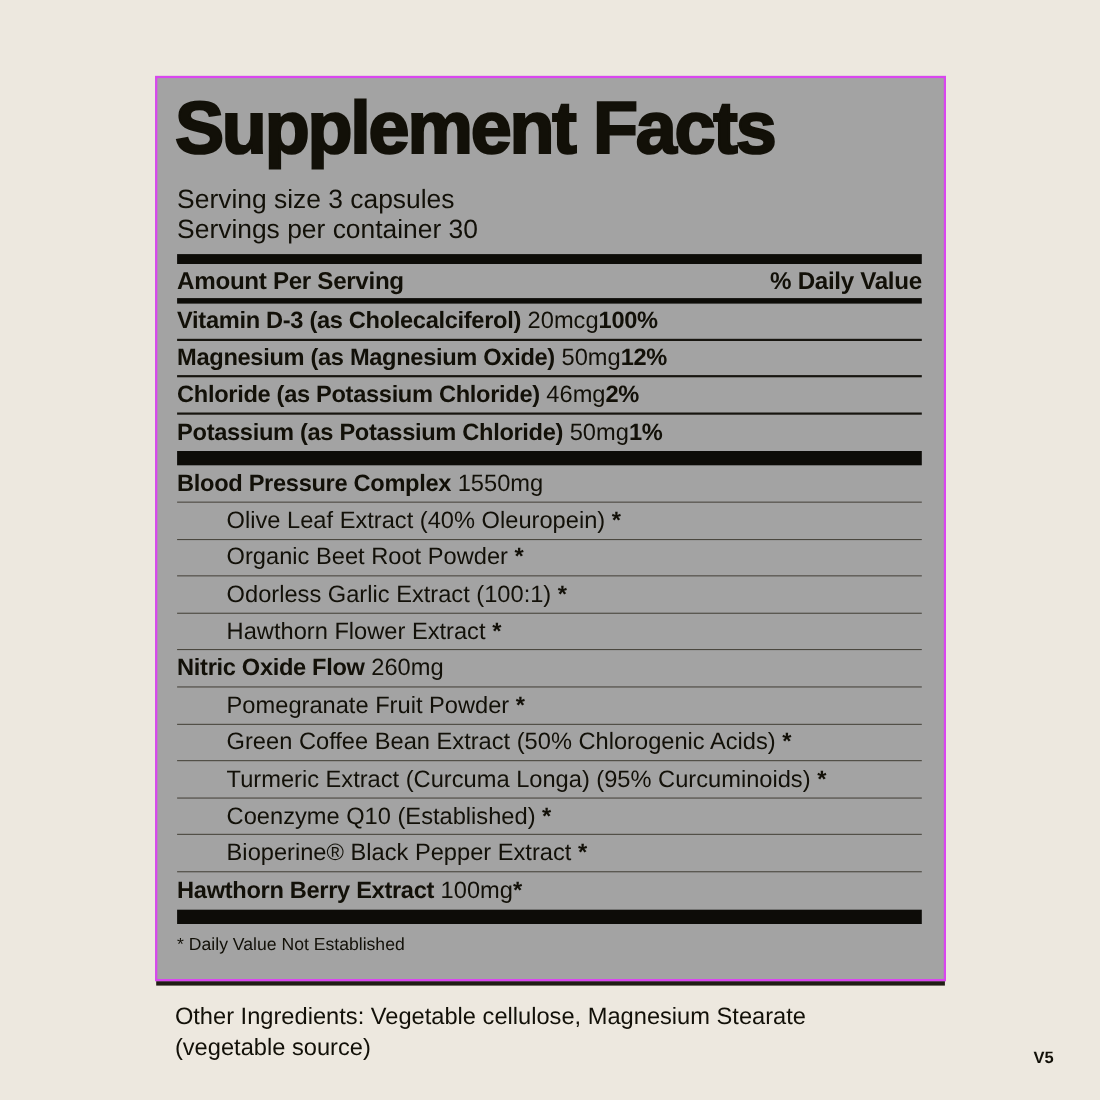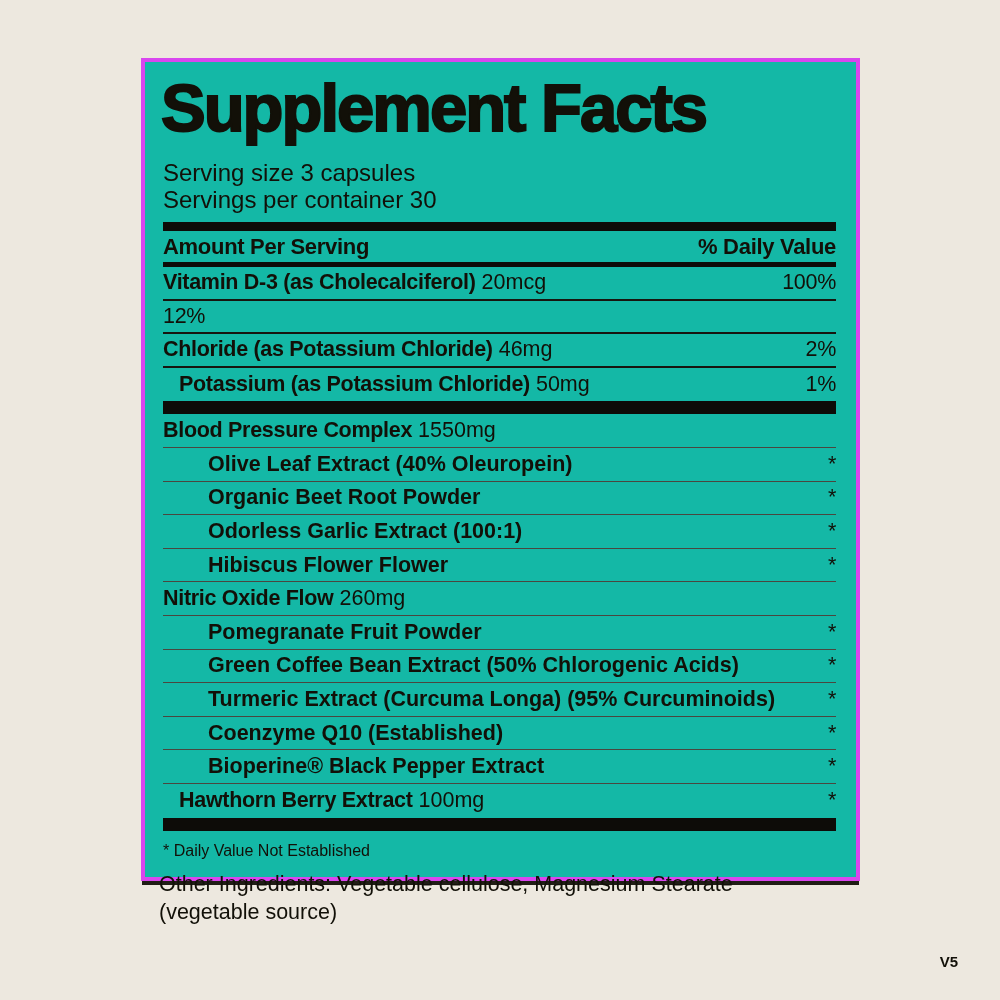--- a/index.html
+++ b/index.html
@@ -6,24 +6,24 @@
   body{
     width:1000px;height:1000px;
     background:#EDE8DF;
     font-family:"Liberation Sans","DejaVu Sans",sans-serif;
     color:#121008;
     position:relative;
     overflow:hidden;
   }
   .panel{
     position:absolute;
-    left:141px; top:58px;
+    left:141px; top:69px;
     width:719px; height:823px;
-    background:#14b8a6;
-    border:4px solid #d946ef;
+    background:#a3a3a3;
+    border:2px solid #d946ef;
     box-shadow:0 5px 0 -1px #201D15;
     box-sizing:border-box;
     padding:8px 20px 0 18px;
   }
   .title{
     font-size:67px;
     font-weight:bold;
     letter-spacing:-2px;
     line-height:1.0;
     margin:4px 0 18px -2px;
@@ -38,40 +38,40 @@
   .bar-1{height:9px;margin-top:9px;}
   .bar-2{height:5px;}
   .bar-thick{height:13px;}
   .colhead{
     display:flex;justify-content:space-between;align-items:center;
     height:31px;
     font-size:22px;font-weight:bold;
     letter-spacing:-0.3px;
   }
   .row{
-    display:flex;justify-content:space-between;align-items:center;
+    display:flex;justify-content:flex-start;align-items:center;
     height:33.6px;
     font-size:21.5px;
     box-sizing:border-box;
     border-bottom:1px solid #4A473F;
   }
   .row.main{border-bottom:2px solid #17150F;}
-  .row.no-sep{border-bottom:none;margin-left:16px;}
+  .row.no-sep{border-bottom:none;}
   .row .nm{font-weight:bold;letter-spacing:-0.3px;margin-right:6px;}
   .row.sub .cell-name{padding-left:45px;}
-  .row.sub .nm{font-weight:bold;letter-spacing:0;}
-  .dv{font-weight:normal;letter-spacing:-0.3px;}
+  .row.sub .nm{font-weight:normal;letter-spacing:0;}
+  .dv{font-weight:bold;letter-spacing:-0.3px;}
   .cell-name{white-space:nowrap;}
   .footnote{
     font-size:16px;
     margin-top:11px;
   }
   .other-ing{
     position:absolute;
-    left:159px; top:870px;
+    left:159px; top:910px;
     font-size:21.5px;
     line-height:28px;
     width:720px;
   }
   .version{
     position:absolute;
     right:42px; top:953px;
     font-size:15px;
     font-weight:bold;
     text-align:right;
@@ -94,20 +94,21 @@
     <span>% Daily Value</span>
   </div>
 
   <div class="bar bar-2"></div>
 
   <div class="row main">
     <span class="cell-name"><span class="nm">Vitamin D-3 (as Cholecalciferol)</span><span class="amt">20mcg</span></span>
     <span class="dv">100%</span>
   </div>
   <div class="row main">
+    <span class="cell-name"><span class="nm">Magnesium (as Magnesium Oxide)</span><span class="amt">50mg</span></span>
     <span class="dv">12%</span>
   </div>
   <div class="row main">
     <span class="cell-name"><span class="nm">Chloride (as Potassium Chloride)</span><span class="amt">46mg</span></span>
     <span class="dv">2%</span>
   </div>
   <div class="row main no-sep">
     <span class="cell-name"><span class="nm">Potassium (as Potassium Chloride)</span><span class="amt">50mg</span></span>
     <span class="dv">1%</span>
   </div>
@@ -124,21 +125,21 @@
   </div>
   <div class="row sub">
     <span class="cell-name"><span class="nm">Organic Beet Root Powder</span></span>
     <span class="dv">*</span>
   </div>
   <div class="row sub">
     <span class="cell-name"><span class="nm">Odorless Garlic Extract (100:1)</span></span>
     <span class="dv">*</span>
   </div>
   <div class="row sub">
-    <span class="cell-name"><span class="nm">Hibiscus Flower Flower</span></span>
+    <span class="cell-name"><span class="nm">Hawthorn Flower Extract</span></span>
     <span class="dv">*</span>
   </div>
 
   <div class="row blend">
     <span class="cell-name"><span class="nm">Nitric Oxide Flow</span><span class="amt">260mg</span></span>
     <span class="dv"></span>
   </div>
   <div class="row sub">
     <span class="cell-name"><span class="nm">Pomegranate Fruit Powder</span></span>
     <span class="dv">*</span>

